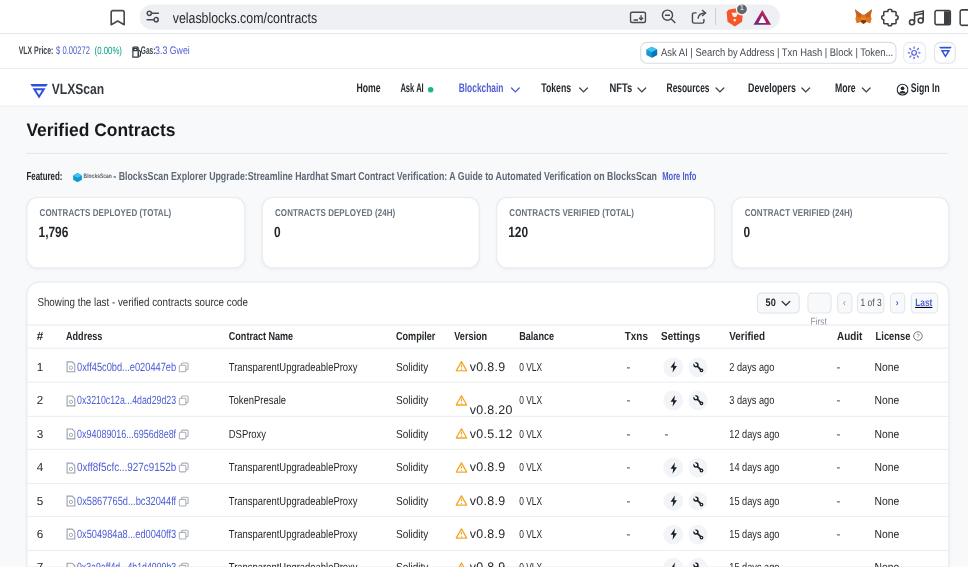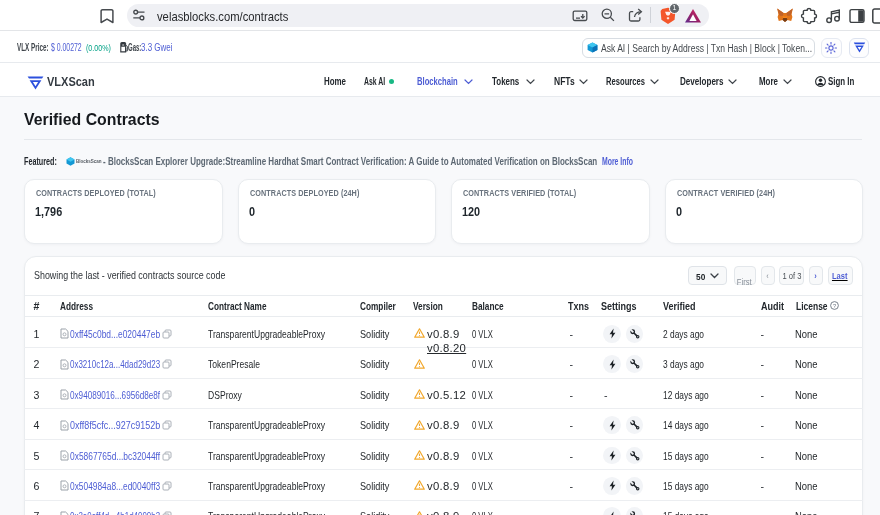--- a/index.html
+++ b/index.html
@@ -191,21 +191,21 @@
 <div class="t" style="left:676.8px;top:193px;font-size:9px;font-weight:600;color:#68727d;letter-spacing:0.1px;transform:translateY(-50%) scaleX(0.805);">CONTRACT VERIFIED (24H)</div>
 <div class="t" style="left:675.8px;top:210.5px;font-size:13.5px;font-weight:700;color:#1f262c;transform:translateY(-50%) scaleX(0.805);">0</div>
 <div class="abs" style="left:24px;top:255.5px;width:838.5px;height:260px;background:#fff;border:1px solid #e9ecef;border-radius:12px 12px 0 0;box-shadow:0 1px 3px rgba(20,30,50,0.04);"></div>
 <div class="t" style="left:33.5px;top:275px;font-size:10.6px;font-weight:500;color:#2e3338;transform:translateY(-50%) scaleX(0.84);">Showing the last - verified contracts source code</div>
 <div class="abs" style="left:687.5px;top:266px;width:39px;height:18.5px;border:1px solid #dfe3e8;border-radius:4px;background:#f8f9fa;"></div>
 <div class="t" style="left:696px;top:275.5px;font-size:9.8px;font-weight:600;color:#23282d;transform:translateY(-50%) scaleX(0.85);">50</div>
 <svg class="abs" style="left:710px;top:272.8px;" width="9" height="6" viewBox="0 0 9 6">
 <path d="M1 1 L4.5 4.5 L8 1" fill="none" stroke="#3c4248" stroke-width="1.3" stroke-linecap="round"></path>
     </svg>
 <div class="abs" style="left:733.5px;top:266px;width:22px;height:18.5px;border:1px solid #e3e7eb;border-radius:4px;background:#f8f9fa;"></div>
-<div class="abs" style="left:733.5px;top:272px;width:22px;height:18.5px;display:flex;align-items:center;justify-content:center;">
+<div class="abs" style="left:733.5px;top:283px;width:22px;height:18.5px;display:flex;align-items:center;justify-content:center;">
       <span style="font-size:9.5px;font-weight:500;color:#878f98;transform:scaleX(0.8);white-space:nowrap;">First</span>
     </div>
 <div class="abs" style="left:760.5px;top:266px;width:14.5px;height:18.5px;border:1px solid #e3e7eb;border-radius:4px;background:#f8f9fa;"></div>
 <div class="abs" style="left:760.5px;top:266px;width:14.5px;height:18.5px;display:flex;align-items:center;justify-content:center;">
       <span style="font-size:9.5px;font-weight:500;color:#878f98;transform:scaleX(0.8);white-space:nowrap;">‹</span>
     </div>
 <div class="abs" style="left:779px;top:266px;width:25px;height:18.5px;border:1px solid #e3e7eb;border-radius:4px;background:#f8f9fa;"></div>
 <div class="abs" style="left:779px;top:266px;width:25px;height:18.5px;display:flex;align-items:center;justify-content:center;">
       <span style="font-size:9.5px;font-weight:500;color:#4a5056;transform:scaleX(0.8);white-space:nowrap;">1 of 3</span>
     </div>
@@ -279,21 +279,21 @@
 <rect x="3" y="1" width="6" height="6" rx="1" fill="none" stroke="#aab0b8" stroke-width="1"></rect>
 <rect x="1" y="3" width="6" height="6" rx="1" fill="#fff" stroke="#aab0b8" stroke-width="1"></rect>
 </svg>
 <div class="t" style="left:207.5px;top:364.23px;font-size:10.6px;font-weight:500;color:#24282c;transform:translateY(-50%) scaleX(0.81);">TokenPresale</div>
 <div class="t" style="left:360px;top:364.23px;font-size:10.6px;font-weight:500;color:#24282c;transform:translateY(-50%) scaleX(0.86);">Solidity</div>
 <svg class="abs" style="left:413.5px;top:358.73px;" width="11" height="10" viewBox="0 0 11 10">
 <path d="M5.5 0.8 L10.3 9.2 H0.7 Z" fill="#fff" stroke="#f2a82d" stroke-width="1.2" stroke-linejoin="round"></path>
 <line x1="5.5" y1="3.6" x2="5.5" y2="6" stroke="#f2a82d" stroke-width="1.1"></line>
 <circle cx="5.5" cy="7.6" r="0.6" fill="#f2a82d"></circle>
 </svg>
-<div class="t" style="left:427px;top:348px;font-size:11.3px;font-weight:500;color:#24282c;letter-spacing:0.3px;transform:translateY(-50%) scaleX(1.0);text-decoration:underline;">v0.8.20</div>
+<div class="t" style="left:427px;top:373px;font-size:11.3px;font-weight:500;color:#24282c;letter-spacing:0.3px;transform:translateY(-50%) scaleX(1.0);">v0.8.20</div>
 <div class="t" style="left:472px;top:364.23px;font-size:10.6px;font-weight:500;color:#24282c;transform:translateY(-50%) scaleX(0.72);">0 VLX</div>
 <div class="t" style="left:569.5px;top:364.23px;font-size:10.6px;font-weight:400;color:#2e3338;transform:translateY(-50%) scaleX(1.0);">-</div>
 <div class="abs" style="left:603.2px;top:355.33000000000004px;width:17.8px;height:17.8px;border-radius:50%;background:#f2f4f7;"></div>
 <svg class="abs" style="left:609.2px;top:358.73px;" width="7" height="11" viewBox="0 0 7 11">
 <path d="M4.6 0.4 L0.6 6.2 H3 L2.4 10.6 L6.4 4.8 H4 Z" fill="#1c2126"></path>
     </svg>
 <div class="abs" style="left:625.7px;top:355.33000000000004px;width:17.8px;height:17.8px;border-radius:50%;background:#f2f4f7;"></div>
 <svg class="abs" style="left:629.9000000000001px;top:359.33000000000004px;" width="10" height="10" viewBox="0 0 10 10">
 <circle cx="2.7" cy="2.7" r="1.75" fill="none" stroke="#1c2126" stroke-width="1.35"></circle>
 <line x1="3.7" y1="3.7" x2="7.4" y2="7.4" stroke="#1c2126" stroke-width="1.6"></line>

